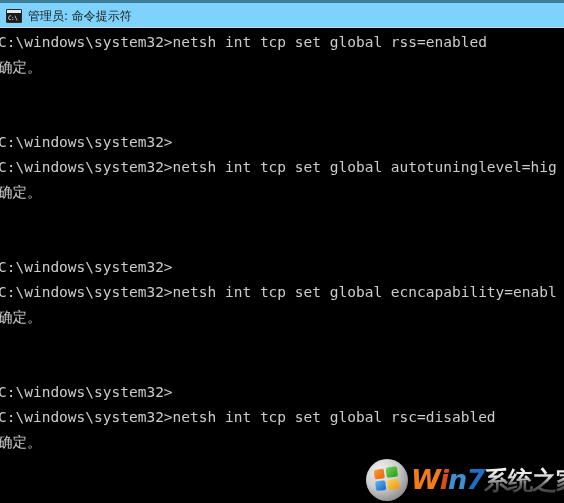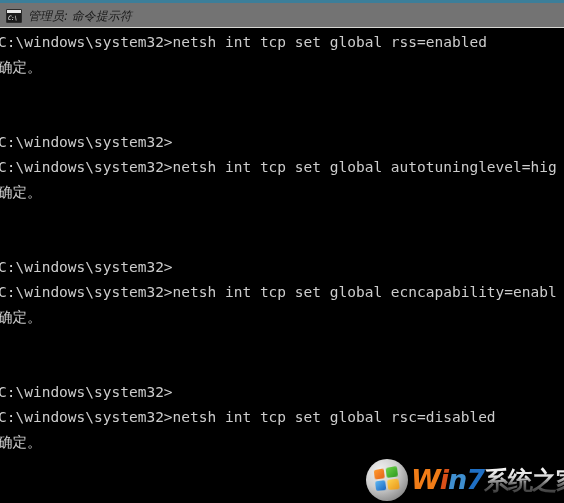--- a/index.html
+++ b/index.html
@@ -20,27 +20,26 @@
     overflow: hidden;
     background: #000000;
   }
   
   #titlebar {
     position: absolute;
     top: 0;
     left: 0;
     width: 564px;
     height: 28px;
-    background: #737373;
+    background: #7dd3fc;
     border-top: 3px solid #3c7e99;
     box-sizing: border-box;
     display: flex;
     align-items: center;
     padding-left: 6px;
-    font-style: italic;
   }
   #titlebar:after {
     content: "";
     position: absolute;
     left: 0;
     right: 0;
     bottom: 0;
     height: 1px;
     background: #d8d8d4;
   }

